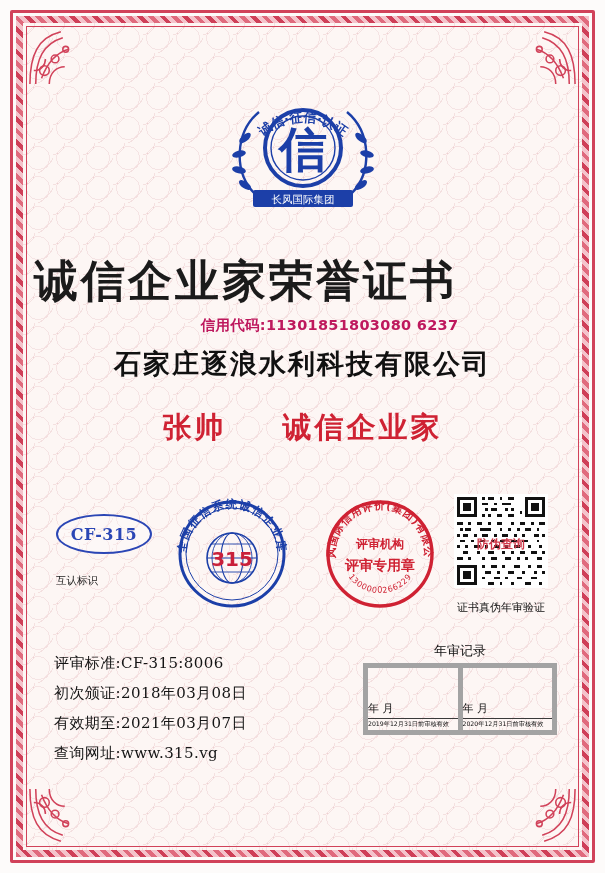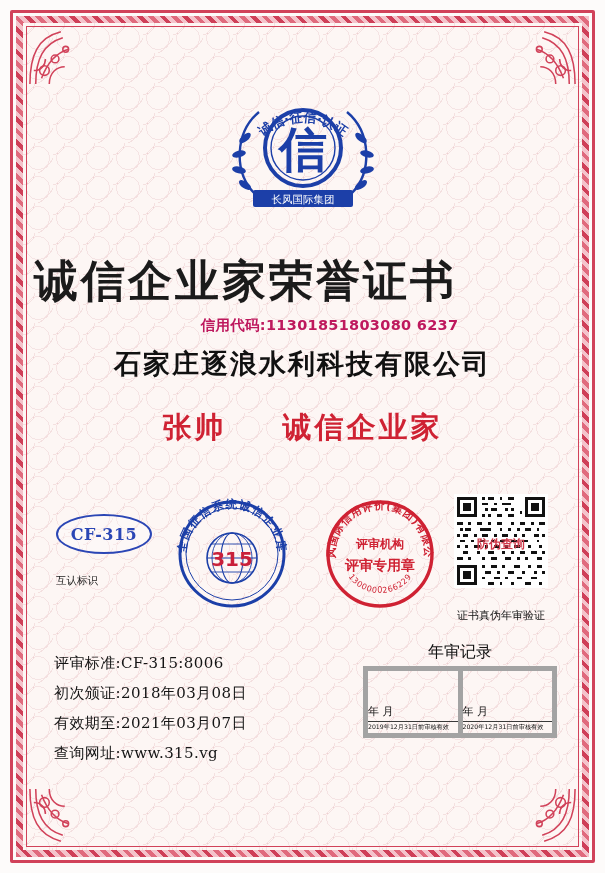--- a/index.html
+++ b/index.html
@@ -204,21 +204,21 @@
     text-align: center;
   }
   .qr {
     width: 94px; height: 94px;
     margin: 0 auto;
     position: relative;
     background: #fff;
   }
   .qr svg { width: 100%; height: 100%; display: block; }
   .qr-caption {
-    margin-top: 20px;
+    margin-top: 12px;
     font-family: "DejaVu Sans", sans-serif;
     font-size: 11px;
     color: #111;
     white-space: nowrap;
   }
 
   
   .details {
     position: absolute;
     left: 20px; top: 620px;
@@ -235,21 +235,21 @@
 
   
   .review {
     position: absolute;
     right: 14px; top: 608px;
     width: 194px;
   }
   .review-title {
     text-align: center;
     font-family: "DejaVu Sans", sans-serif;
-    font-size: 16px;
+    font-size: 13px;
     color: #111;
     margin-bottom: 3px;
   }
   .review-table {
     width: 100%;
     border-collapse: collapse;
   }
   .review-table td {
     border: 5px solid #a3a3a3;
     height: 62px;

